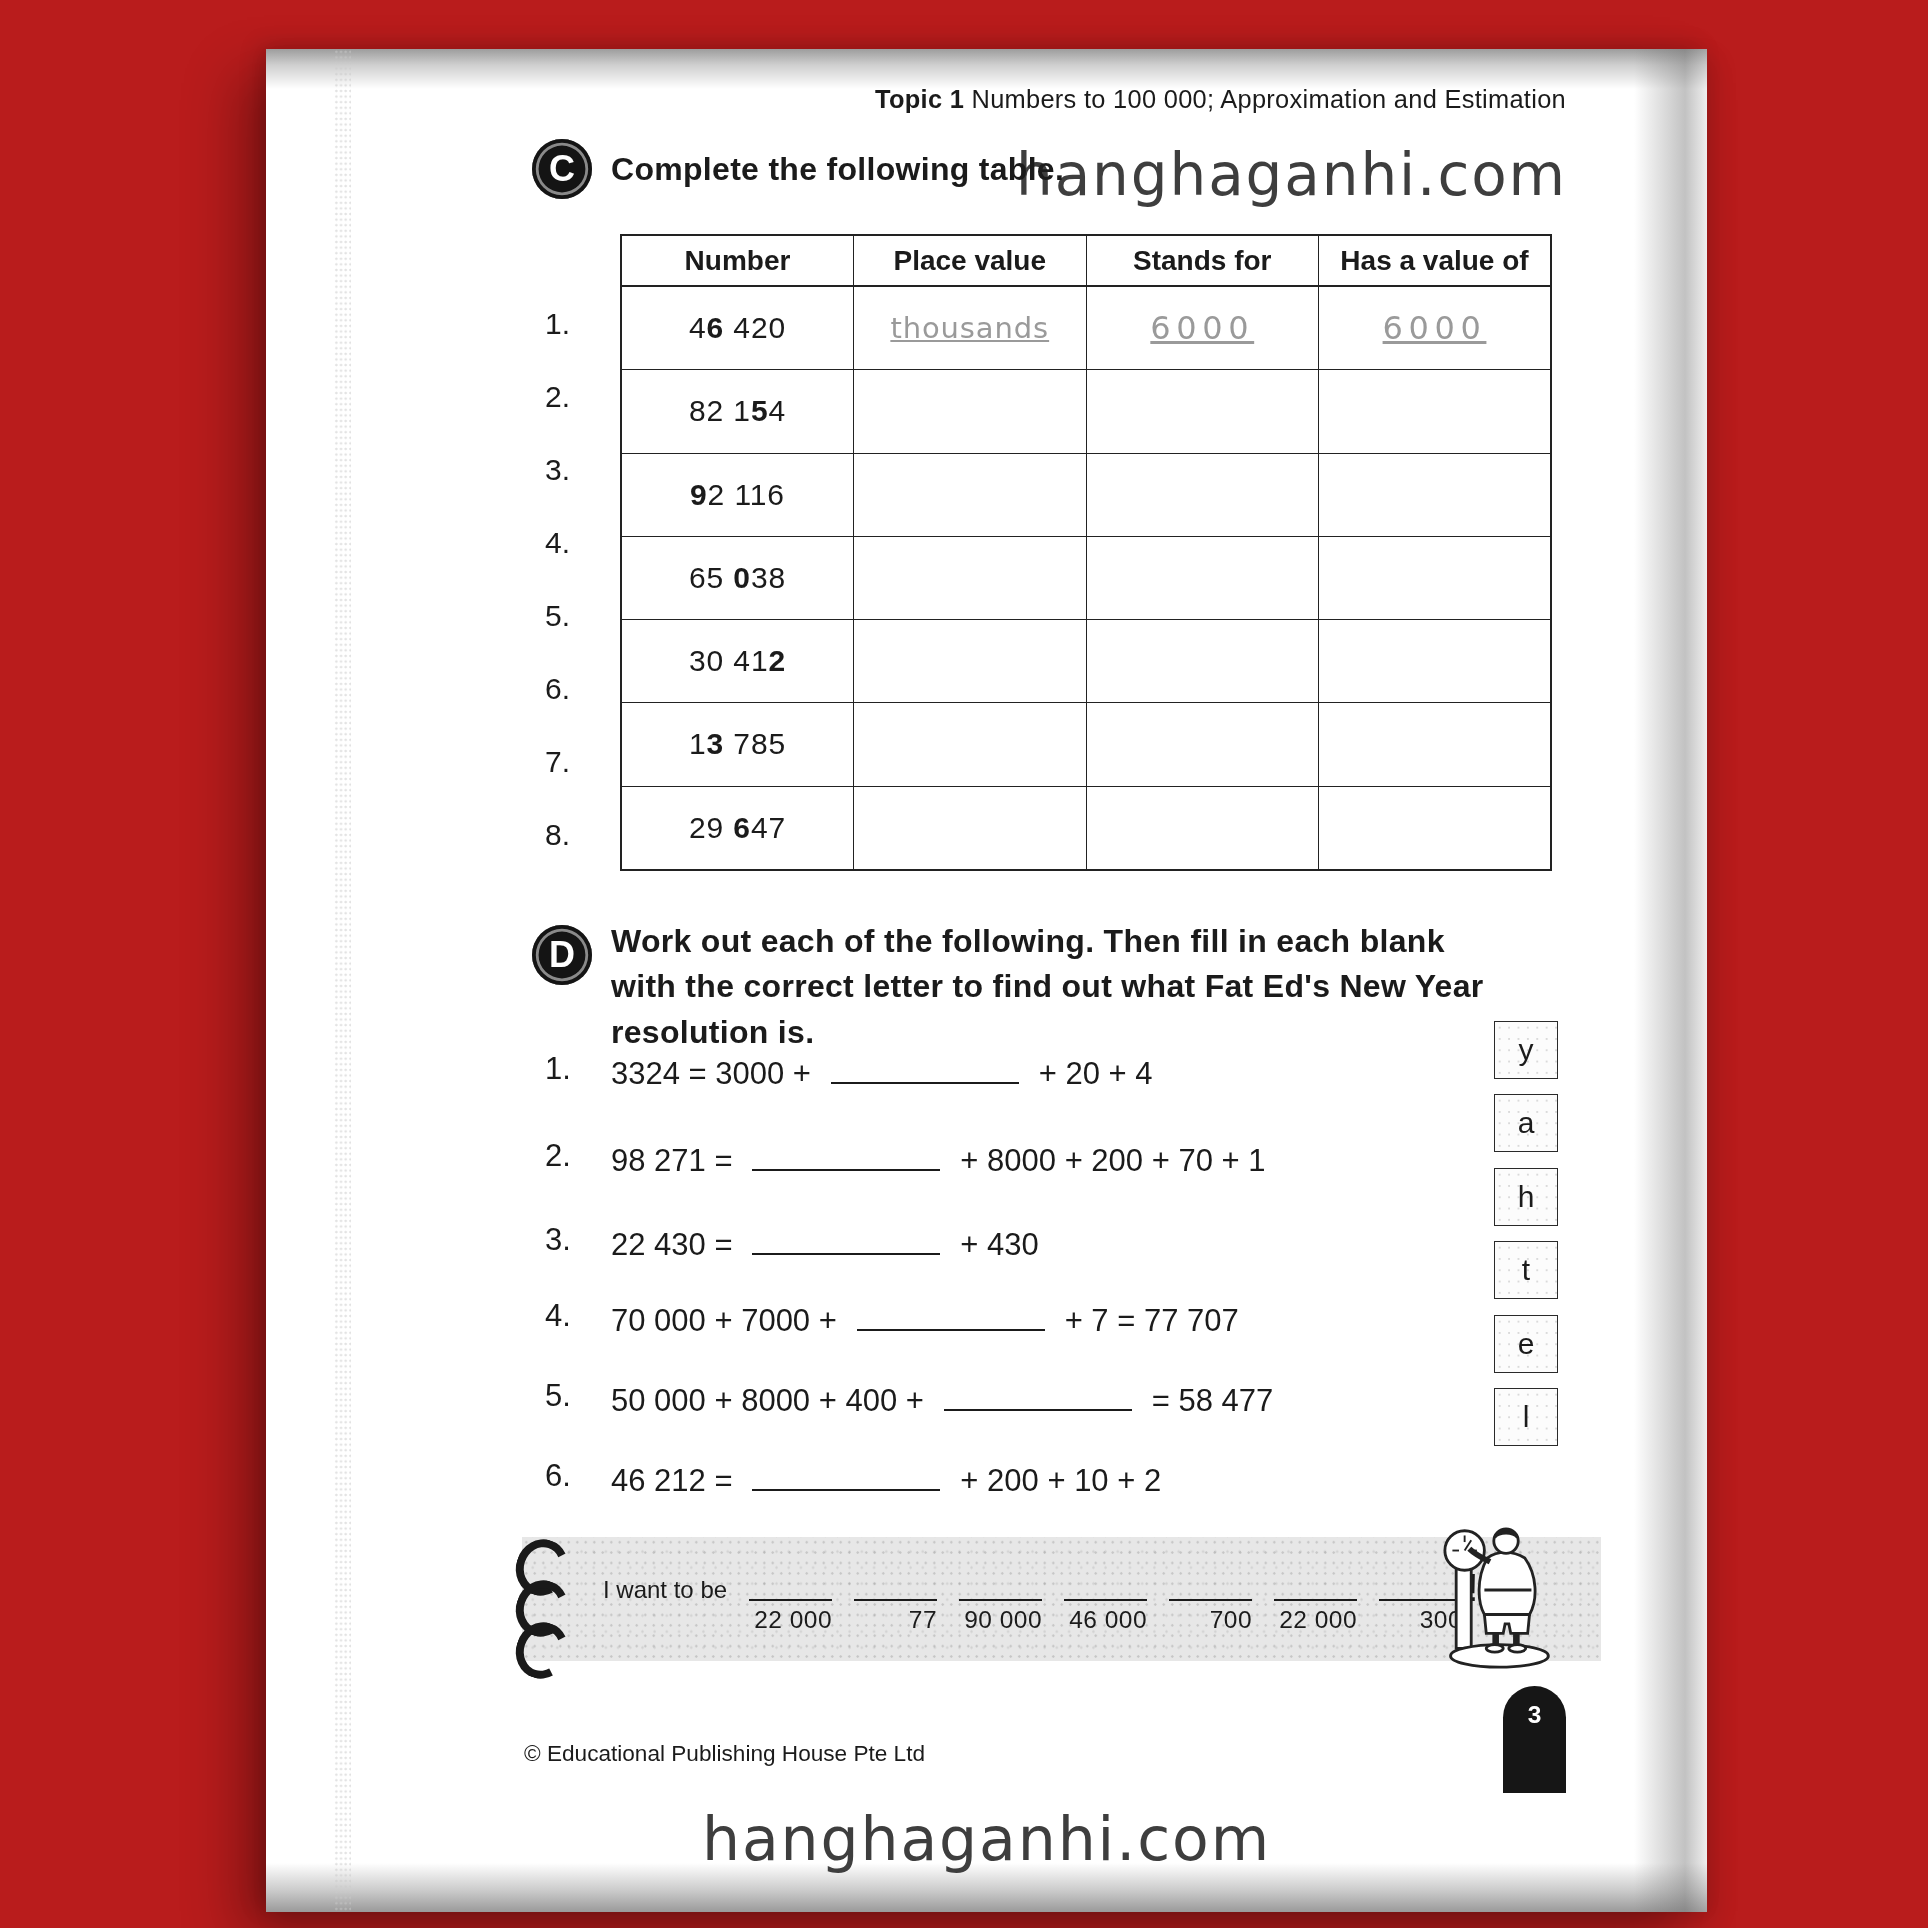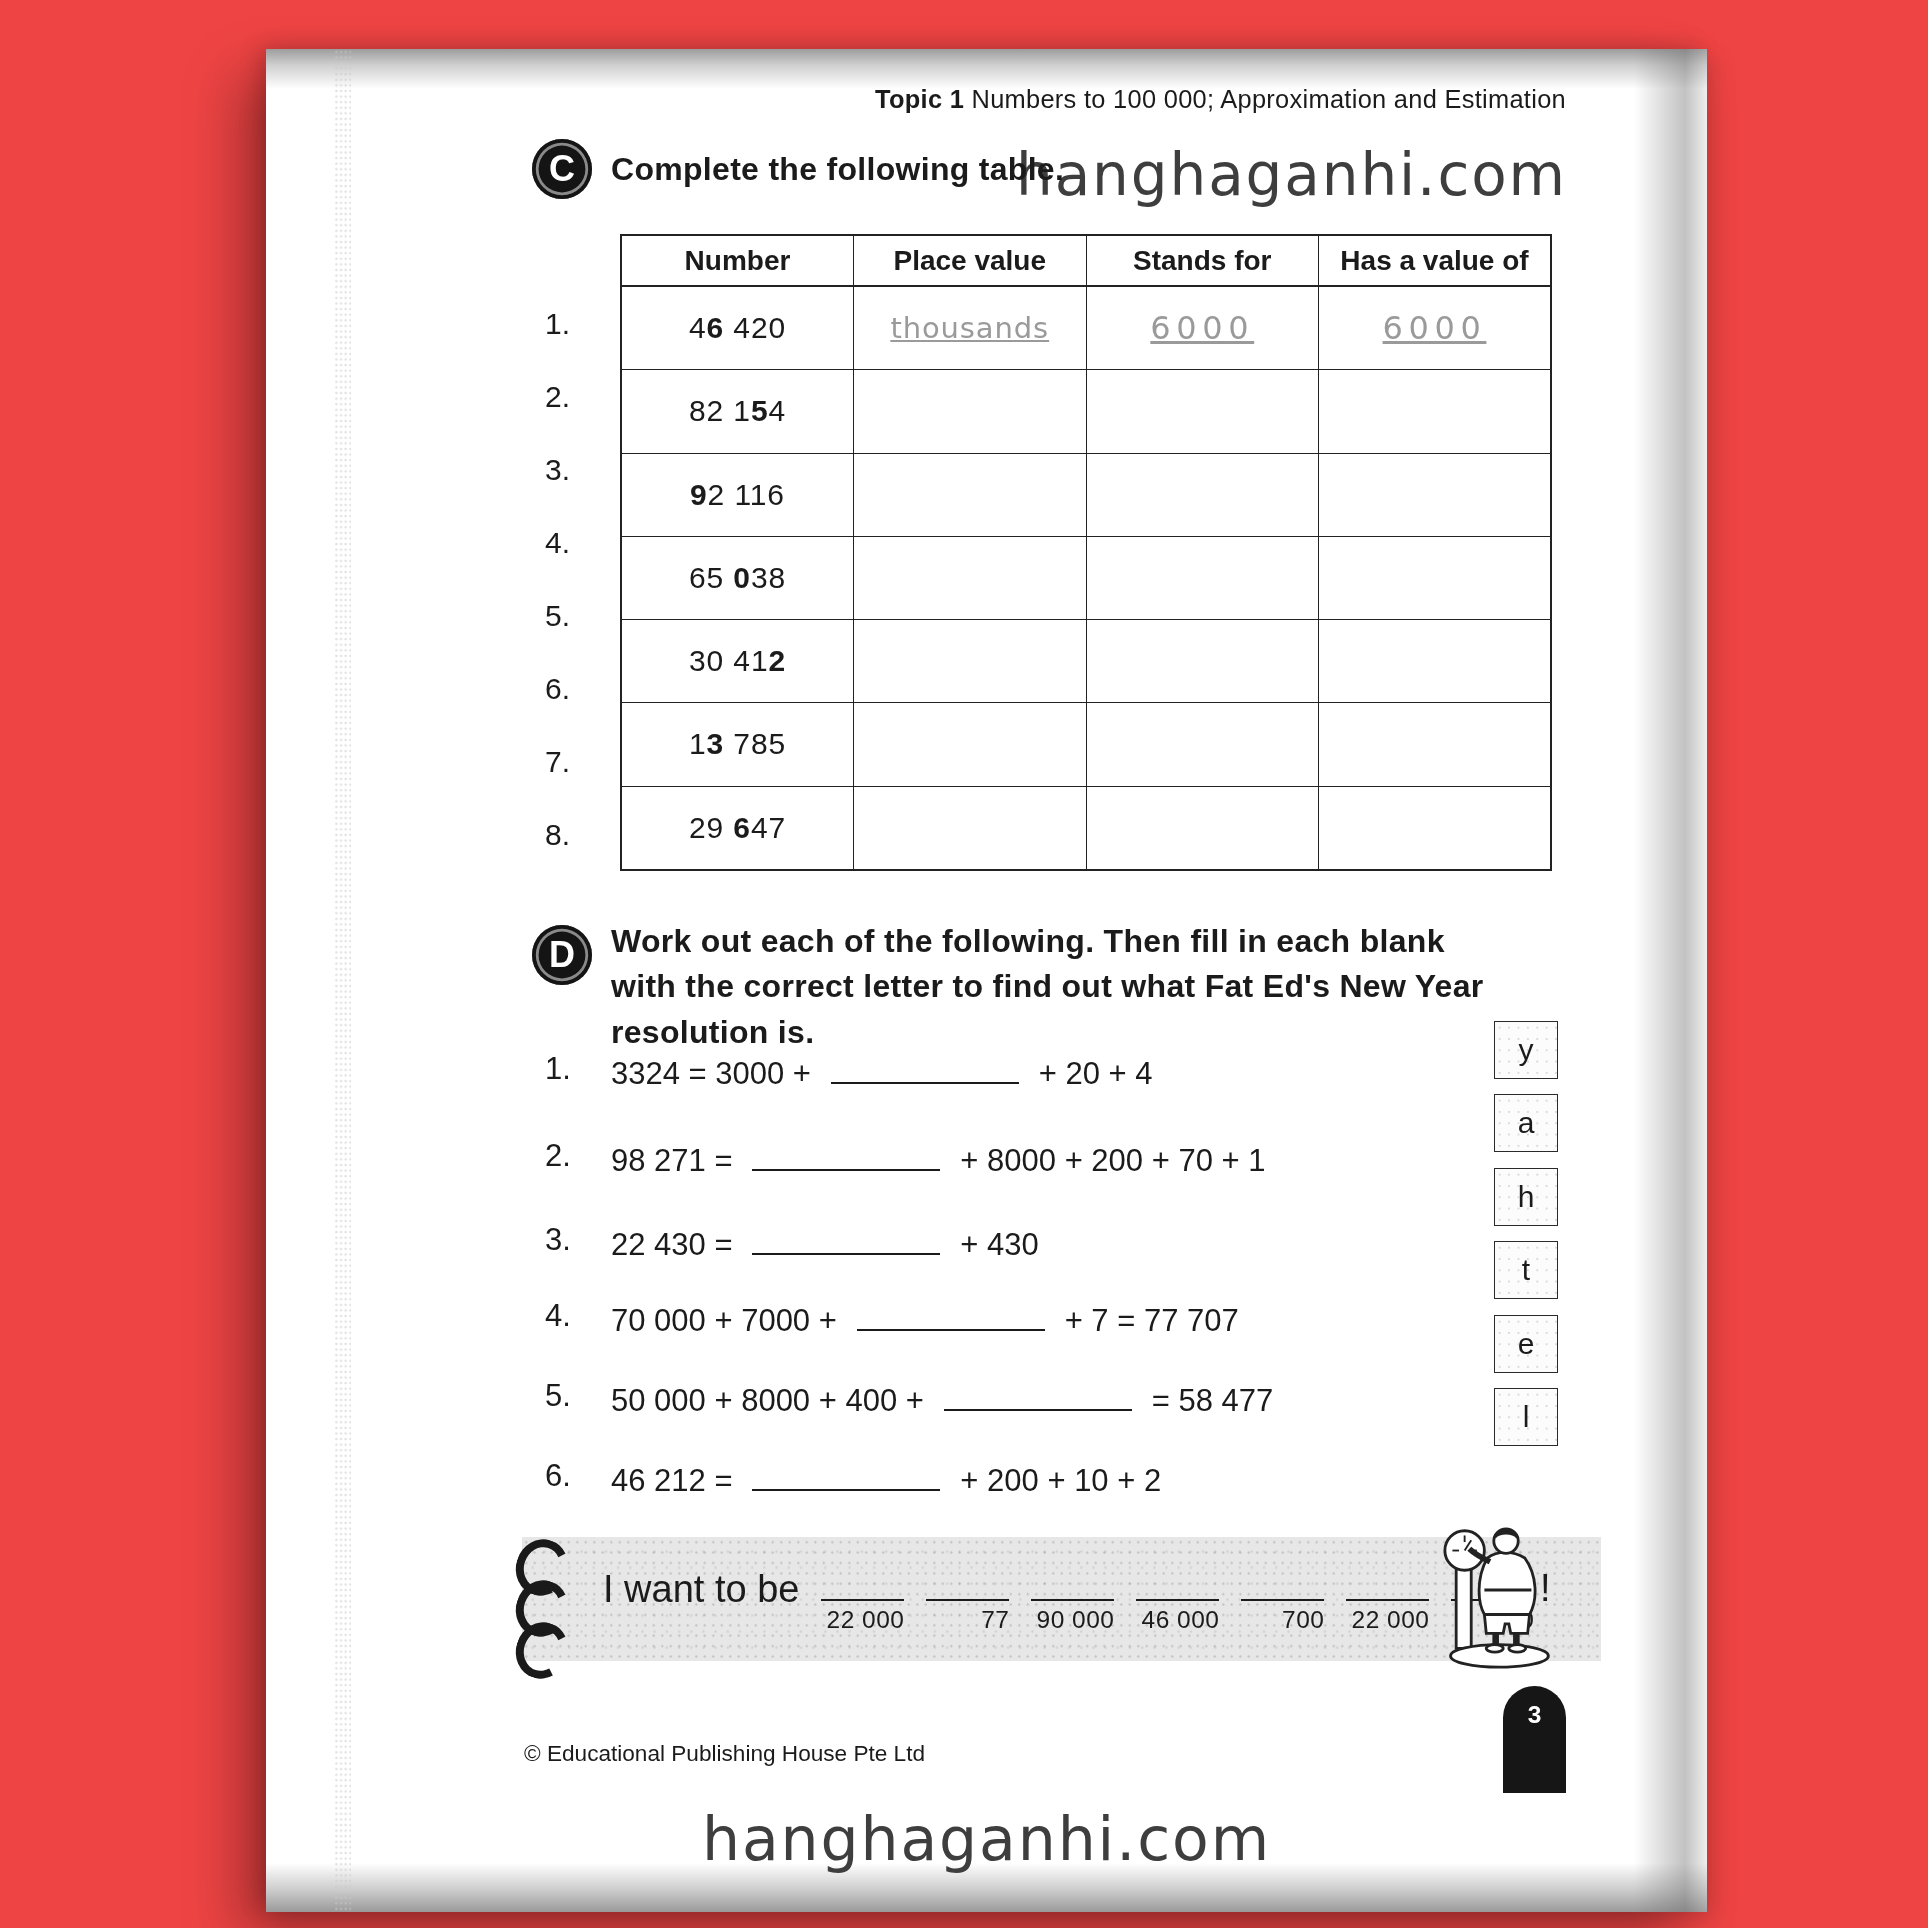--- a/index.html
+++ b/index.html
@@ -1,16 +1,16 @@
 <!DOCTYPE html>
 <html style="font-size:15px"><head>
 <meta charset="utf-8">
 <style>
   html,body{margin:0;padding:0;background:#ffffff;}
-  .canvas{position:relative;width:1928px;height:1928px;background:#ef4444;overflow:hidden;
+  .canvas{position:relative;width:1928px;height:1928px;background:#b91c1c;overflow:hidden;
           font-family:"Liberation Sans", sans-serif;color:#1b1b1b;}
   .page{position:absolute;left:266px;top:49px;width:1441px;height:1863px;background:#ffffff;
         box-shadow:-28px 24.5px 52px rgba(0,0,0,0.30), -7.5px -3.8px 21px rgba(0,0,0,0.16), 9.4px 9.4px 23.5px rgba(0,0,0,0.10);}
   
   .edge-top{position:absolute;left:0;top:0;width:100%;height:40px;
             background:linear-gradient(to bottom,#9d9d9d 0%,#cfcfcf 40%,rgba(255,255,255,0) 100%);}
   .edge-bottom{position:absolute;left:0;bottom:0;width:100%;height:49px;
             background:linear-gradient(to top,#9a9a9a 0%,#cccccc 45%,rgba(255,255,255,0) 100%);}
   .edge-right{position:absolute;right:0;top:0;width:73px;height:100%;
             background:linear-gradient(to right,rgba(255,255,255,0) 0%,rgba(110,110,110,0.42) 70%,rgba(190,190,190,0.25) 100%);}
@@ -57,21 +57,21 @@
         background-size:9.4px 11.3px;text-align:center;line-height:55px;font-size:30px;}
   
   .banner{position:absolute;left:256px;top:1488px;width:1079px;height:124px;
         background-color:#e7e7e7;
         background-image:radial-gradient(rgba(60,60,60,.20) 0.9px, transparent 1.3px),
                          radial-gradient(rgba(60,60,60,.12) 0.9px, transparent 1.3px);
         background-size:8.5px 10.4px,12.2px 16px;background-position:0 0,4.7px 6.6px;}
   .crescent{position:absolute;left:-5.6px;width:36px;height:41px;border:8.5px solid #1a1a1a;border-radius:50%;
         border-right-color:transparent;transform:rotate(18deg);}
   .banner-line{position:absolute;left:81px;top:32px;display:flex;align-items:flex-start;}
-  .banner-lead{font-size:38px;line-height:41px;white-space:nowrap;}
+  .banner-lead{font-size:24px;line-height:41px;white-space:nowrap;}
   .blank-group{width:83px;margin-left:22px;text-align:right;}
   .blank-rule{height:30px;border-bottom:2.8px solid #1b1b1b;}
   .blank-label{font-size:24.5px;margin-top:4.7px;letter-spacing:0.5px;white-space:nowrap;}
   .end-mark{font-size:38px;line-height:38px;margin-left:5.6px;}
   .cartoon{position:absolute;left:1177px;top:1475px;}
   
   .copyright{position:absolute;left:258px;top:1692px;font-size:22.6px;}
   .page-tab{position:absolute;left:1237px;top:1637px;width:63px;height:107px;background:#161616;
         border-radius:32px 32px 0 0;color:#ffffff;text-align:center;font-size:24.5px;font-weight:700;padding-top:15px;box-sizing:border-box;}
 </style>

